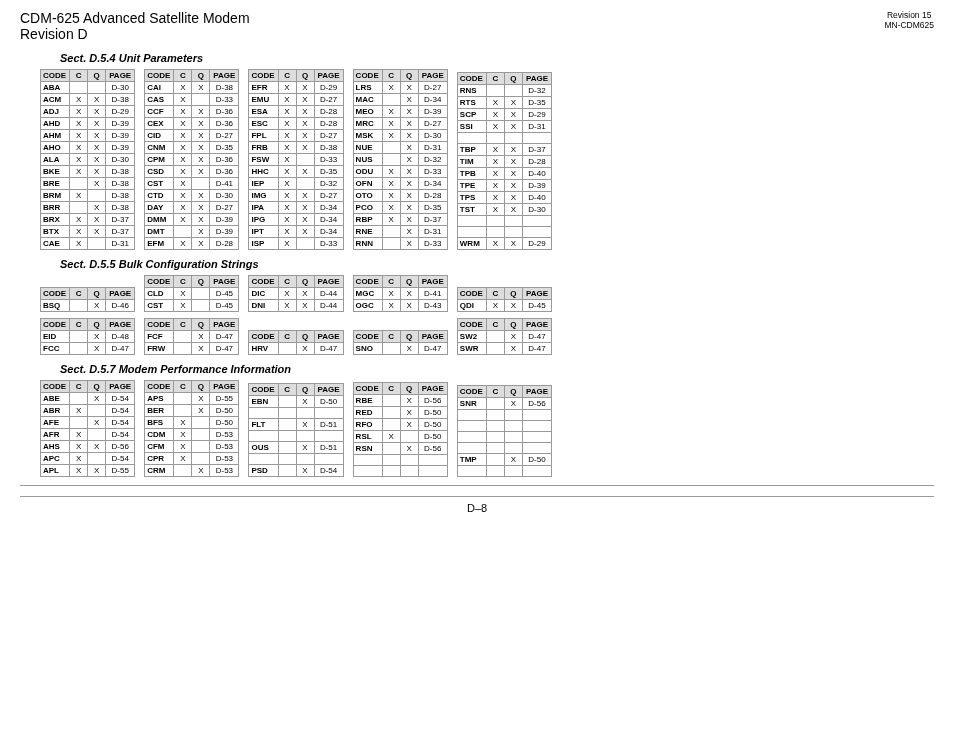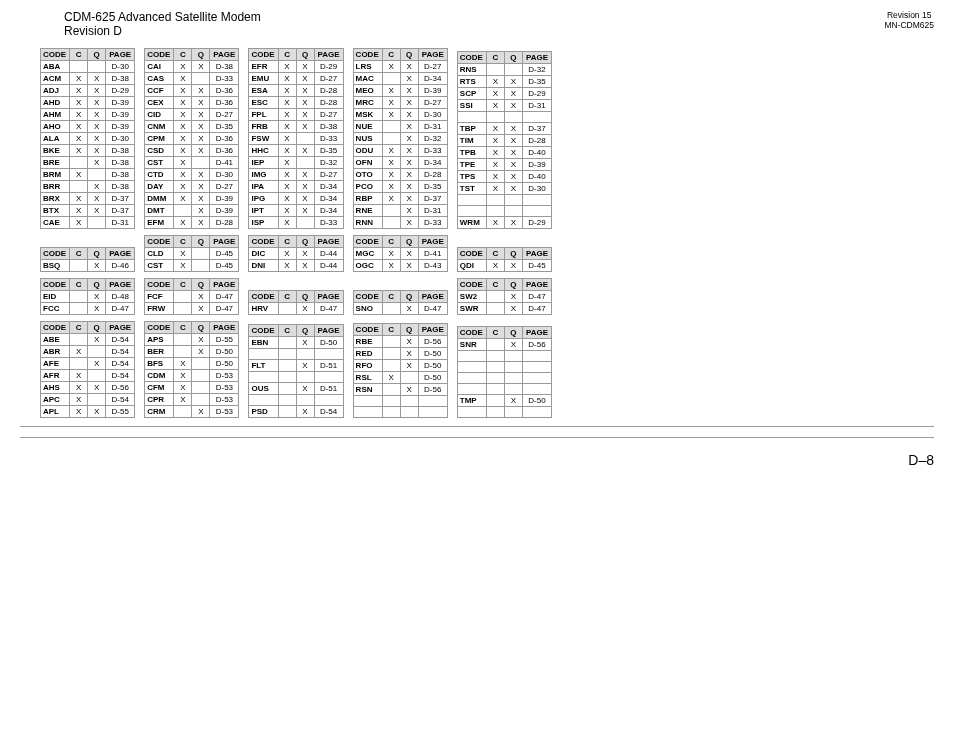--- a/index.html
+++ b/index.html
@@ -5,58 +5,59 @@
     * { box-sizing: border-box; margin: 0; padding: 0; }
     body {
       font-family: Arial, Helvetica, sans-serif;
       font-size: 9px;
       background: #fff;
       color: #000;
       width: 954px;
       min-height: 738px;
       padding: 10px 20px;
     }
-    .header-left { font-size: 12px; margin-left: 44px; }
+    .header-left { font-size: 14px; }
     .header-right { font-size: 8.5px; text-align: center; }
     .header-row { display: flex; justify-content: space-between; margin-bottom: 10px; }
     .section-title { font-size: 11px; font-weight: bold; margin: 8px 0 5px 40px; font-style: italic; }
     .tables-row { display: flex; gap: 9px; margin: 0 20px 6px 20px; align-items: flex-end; }
     table { border-collapse: collapse; font-size: 8px; }
     table th, table td {
       border: 1px solid #999;
       padding: 1px 3px;
       text-align: center;
       white-space: nowrap;
       height: 11px;
       min-width: 18px;
     }
     table th {
       background: #ddd;
       font-weight: bold;
       font-size: 8px;
     }
     .code-col { min-width: 28px; font-weight: bold; text-align: left; padding-left: 2px; }
-    .page-footer { text-align: right; font-size: 14px; margin-top: 10px; border-top: 1px solid #999; padding-top: 14px; }
+    .page-footer { text-align: center; font-size: 11px; margin-top: 10px; border-top: 1px solid #999; padding-top: 5px; }
     .hr { border: none; border-top: 1px solid #999; margin: 8px 0; }
   </style>
 </head>
 <body>
 
 <div class="header-row">
   <div class="header-left">
     <div>CDM-625 Advanced Satellite Modem</div>
     <div>Revision D</div>
   </div>
   <div class="header-right">
     <div>Revision 15</div>
     <div>MN-CDM625</div>
   </div>
 </div>
 
 <div id="sections-container">
+    <div class="section-title">Sect. D.5.4 Unit Parameters</div>
     <div class="tables-row">
       <div>
         <table>
           <thead>
             <tr>
               <th class="code-col">CODE</th>
               <th>C</th>
               <th>Q</th>
               <th>PAGE</th>
             </tr>
@@ -530,265 +531,267 @@
               <td class="code-col"></td>
               <td></td>
               <td></td>
               <td></td>
             </tr>
             <tr>
               <td class="code-col">WRM</td>
               <td>X</td>
               <td>X</td>
               <td>D-29</td>
+            </tr>
+          </tbody>
+        </table>
+      </div>
+    </div>
+    <div class="section-title">Sect. D.5.5 Bulk Configuration Strings</div>
+    <div class="tables-row">
+      <div>
+        <table>
+          <thead>
+            <tr>
+              <th class="code-col">CODE</th>
+              <th>C</th>
+              <th>Q</th>
+              <th>PAGE</th>
+            </tr>
+          </thead>
+          <tbody>
+            <tr>
+              <td class="code-col">BSQ</td>
+              <td></td>
+              <td>X</td>
+              <td>D-46</td>
+            </tr>
+          </tbody>
+        </table>
+      </div>
+      <div>
+        <table>
+          <thead>
+            <tr>
+              <th class="code-col">CODE</th>
+              <th>C</th>
+              <th>Q</th>
+              <th>PAGE</th>
+            </tr>
+          </thead>
+          <tbody>
+            <tr>
+              <td class="code-col">CLD</td>
+              <td>X</td>
+              <td></td>
+              <td>D-45</td>
+            </tr>
+            <tr>
+              <td class="code-col">CST</td>
+              <td>X</td>
+              <td></td>
+              <td>D-45</td>
+            </tr>
+          </tbody>
+        </table>
+      </div>
+      <div>
+        <table>
+          <thead>
+            <tr>
+              <th class="code-col">CODE</th>
+              <th>C</th>
+              <th>Q</th>
+              <th>PAGE</th>
+            </tr>
+          </thead>
+          <tbody>
+            <tr>
+              <td class="code-col">DIC</td>
+              <td>X</td>
+              <td>X</td>
+              <td>D-44</td>
+            </tr>
+            <tr>
+              <td class="code-col">DNI</td>
+              <td>X</td>
+              <td>X</td>
+              <td>D-44</td>
+            </tr>
+          </tbody>
+        </table>
+      </div>
+      <div>
+        <table>
+          <thead>
+            <tr>
+              <th class="code-col">CODE</th>
+              <th>C</th>
+              <th>Q</th>
+              <th>PAGE</th>
+            </tr>
+          </thead>
+          <tbody>
+            <tr>
+              <td class="code-col">MGC</td>
+              <td>X</td>
+              <td>X</td>
+              <td>D-41</td>
+            </tr>
+            <tr>
+              <td class="code-col">OGC</td>
+              <td>X</td>
+              <td>X</td>
+              <td>D-43</td>
+            </tr>
+          </tbody>
+        </table>
+      </div>
+      <div>
+        <table>
+          <thead>
+            <tr>
+              <th class="code-col">CODE</th>
+              <th>C</th>
+              <th>Q</th>
+              <th>PAGE</th>
+            </tr>
+          </thead>
+          <tbody>
+            <tr>
+              <td class="code-col">QDI</td>
+              <td>X</td>
+              <td>X</td>
+              <td>D-45</td>
             </tr>
           </tbody>
         </table>
       </div>
     </div>
     <div class="tables-row">
       <div>
         <table>
           <thead>
             <tr>
               <th class="code-col">CODE</th>
               <th>C</th>
               <th>Q</th>
               <th>PAGE</th>
             </tr>
           </thead>
           <tbody>
             <tr>
-              <td class="code-col">BSQ</td>
-              <td></td>
-              <td>X</td>
-              <td>D-46</td>
-            </tr>
-          </tbody>
-        </table>
-      </div>
-      <div>
-        <table>
-          <thead>
-            <tr>
-              <th class="code-col">CODE</th>
-              <th>C</th>
-              <th>Q</th>
-              <th>PAGE</th>
-            </tr>
-          </thead>
-          <tbody>
-            <tr>
-              <td class="code-col">CLD</td>
-              <td>X</td>
-              <td></td>
-              <td>D-45</td>
-            </tr>
-            <tr>
-              <td class="code-col">CST</td>
-              <td>X</td>
-              <td></td>
-              <td>D-45</td>
-            </tr>
-          </tbody>
-        </table>
-      </div>
-      <div>
-        <table>
-          <thead>
-            <tr>
-              <th class="code-col">CODE</th>
-              <th>C</th>
-              <th>Q</th>
-              <th>PAGE</th>
-            </tr>
-          </thead>
-          <tbody>
-            <tr>
-              <td class="code-col">DIC</td>
-              <td>X</td>
-              <td>X</td>
-              <td>D-44</td>
-            </tr>
-            <tr>
-              <td class="code-col">DNI</td>
-              <td>X</td>
-              <td>X</td>
-              <td>D-44</td>
-            </tr>
-          </tbody>
-        </table>
-      </div>
-      <div>
-        <table>
-          <thead>
-            <tr>
-              <th class="code-col">CODE</th>
-              <th>C</th>
-              <th>Q</th>
-              <th>PAGE</th>
-            </tr>
-          </thead>
-          <tbody>
-            <tr>
-              <td class="code-col">MGC</td>
-              <td>X</td>
-              <td>X</td>
-              <td>D-41</td>
-            </tr>
-            <tr>
-              <td class="code-col">OGC</td>
-              <td>X</td>
-              <td>X</td>
-              <td>D-43</td>
-            </tr>
-          </tbody>
-        </table>
-      </div>
-      <div>
-        <table>
-          <thead>
-            <tr>
-              <th class="code-col">CODE</th>
-              <th>C</th>
-              <th>Q</th>
-              <th>PAGE</th>
-            </tr>
-          </thead>
-          <tbody>
-            <tr>
-              <td class="code-col">QDI</td>
-              <td>X</td>
-              <td>X</td>
-              <td>D-45</td>
+              <td class="code-col">EID</td>
+              <td></td>
+              <td>X</td>
+              <td>D-48</td>
+            </tr>
+            <tr>
+              <td class="code-col">FCC</td>
+              <td></td>
+              <td>X</td>
+              <td>D-47</td>
+            </tr>
+          </tbody>
+        </table>
+      </div>
+      <div>
+        <table>
+          <thead>
+            <tr>
+              <th class="code-col">CODE</th>
+              <th>C</th>
+              <th>Q</th>
+              <th>PAGE</th>
+            </tr>
+          </thead>
+          <tbody>
+            <tr>
+              <td class="code-col">FCF</td>
+              <td></td>
+              <td>X</td>
+              <td>D-47</td>
+            </tr>
+            <tr>
+              <td class="code-col">FRW</td>
+              <td></td>
+              <td>X</td>
+              <td>D-47</td>
+            </tr>
+          </tbody>
+        </table>
+      </div>
+      <div>
+        <table>
+          <thead>
+            <tr>
+              <th class="code-col">CODE</th>
+              <th>C</th>
+              <th>Q</th>
+              <th>PAGE</th>
+            </tr>
+          </thead>
+          <tbody>
+            <tr>
+              <td class="code-col">HRV</td>
+              <td></td>
+              <td>X</td>
+              <td>D-47</td>
+            </tr>
+          </tbody>
+        </table>
+      </div>
+      <div>
+        <table>
+          <thead>
+            <tr>
+              <th class="code-col">CODE</th>
+              <th>C</th>
+              <th>Q</th>
+              <th>PAGE</th>
+            </tr>
+          </thead>
+          <tbody>
+            <tr>
+              <td class="code-col">SNO</td>
+              <td></td>
+              <td>X</td>
+              <td>D-47</td>
+            </tr>
+          </tbody>
+        </table>
+      </div>
+      <div>
+        <table>
+          <thead>
+            <tr>
+              <th class="code-col">CODE</th>
+              <th>C</th>
+              <th>Q</th>
+              <th>PAGE</th>
+            </tr>
+          </thead>
+          <tbody>
+            <tr>
+              <td class="code-col">SW2</td>
+              <td></td>
+              <td>X</td>
+              <td>D-47</td>
+            </tr>
+            <tr>
+              <td class="code-col">SWR</td>
+              <td></td>
+              <td>X</td>
+              <td>D-47</td>
             </tr>
           </tbody>
         </table>
       </div>
     </div>
-    <div class="tables-row">
-      <div>
-        <table>
-          <thead>
-            <tr>
-              <th class="code-col">CODE</th>
-              <th>C</th>
-              <th>Q</th>
-              <th>PAGE</th>
-            </tr>
-          </thead>
-          <tbody>
-            <tr>
-              <td class="code-col">EID</td>
-              <td></td>
-              <td>X</td>
-              <td>D-48</td>
-            </tr>
-            <tr>
-              <td class="code-col">FCC</td>
-              <td></td>
-              <td>X</td>
-              <td>D-47</td>
-            </tr>
-          </tbody>
-        </table>
-      </div>
-      <div>
-        <table>
-          <thead>
-            <tr>
-              <th class="code-col">CODE</th>
-              <th>C</th>
-              <th>Q</th>
-              <th>PAGE</th>
-            </tr>
-          </thead>
-          <tbody>
-            <tr>
-              <td class="code-col">FCF</td>
-              <td></td>
-              <td>X</td>
-              <td>D-47</td>
-            </tr>
-            <tr>
-              <td class="code-col">FRW</td>
-              <td></td>
-              <td>X</td>
-              <td>D-47</td>
-            </tr>
-          </tbody>
-        </table>
-      </div>
-      <div>
-        <table>
-          <thead>
-            <tr>
-              <th class="code-col">CODE</th>
-              <th>C</th>
-              <th>Q</th>
-              <th>PAGE</th>
-            </tr>
-          </thead>
-          <tbody>
-            <tr>
-              <td class="code-col">HRV</td>
-              <td></td>
-              <td>X</td>
-              <td>D-47</td>
-            </tr>
-          </tbody>
-        </table>
-      </div>
-      <div>
-        <table>
-          <thead>
-            <tr>
-              <th class="code-col">CODE</th>
-              <th>C</th>
-              <th>Q</th>
-              <th>PAGE</th>
-            </tr>
-          </thead>
-          <tbody>
-            <tr>
-              <td class="code-col">SNO</td>
-              <td></td>
-              <td>X</td>
-              <td>D-47</td>
-            </tr>
-          </tbody>
-        </table>
-      </div>
-      <div>
-        <table>
-          <thead>
-            <tr>
-              <th class="code-col">CODE</th>
-              <th>C</th>
-              <th>Q</th>
-              <th>PAGE</th>
-            </tr>
-          </thead>
-          <tbody>
-            <tr>
-              <td class="code-col">SW2</td>
-              <td></td>
-              <td>X</td>
-              <td>D-47</td>
-            </tr>
-            <tr>
-              <td class="code-col">SWR</td>
-              <td></td>
-              <td>X</td>
-              <td>D-47</td>
-            </tr>
-          </tbody>
-        </table>
-      </div>
-    </div>
+    <div class="section-title">Sect. D.5.7 Modem Performance Information</div>
     <div class="tables-row">
       <div>
         <table>
           <thead>
             <tr>
               <th class="code-col">CODE</th>
               <th>C</th>
               <th>Q</th>
               <th>PAGE</th>
             </tr>

